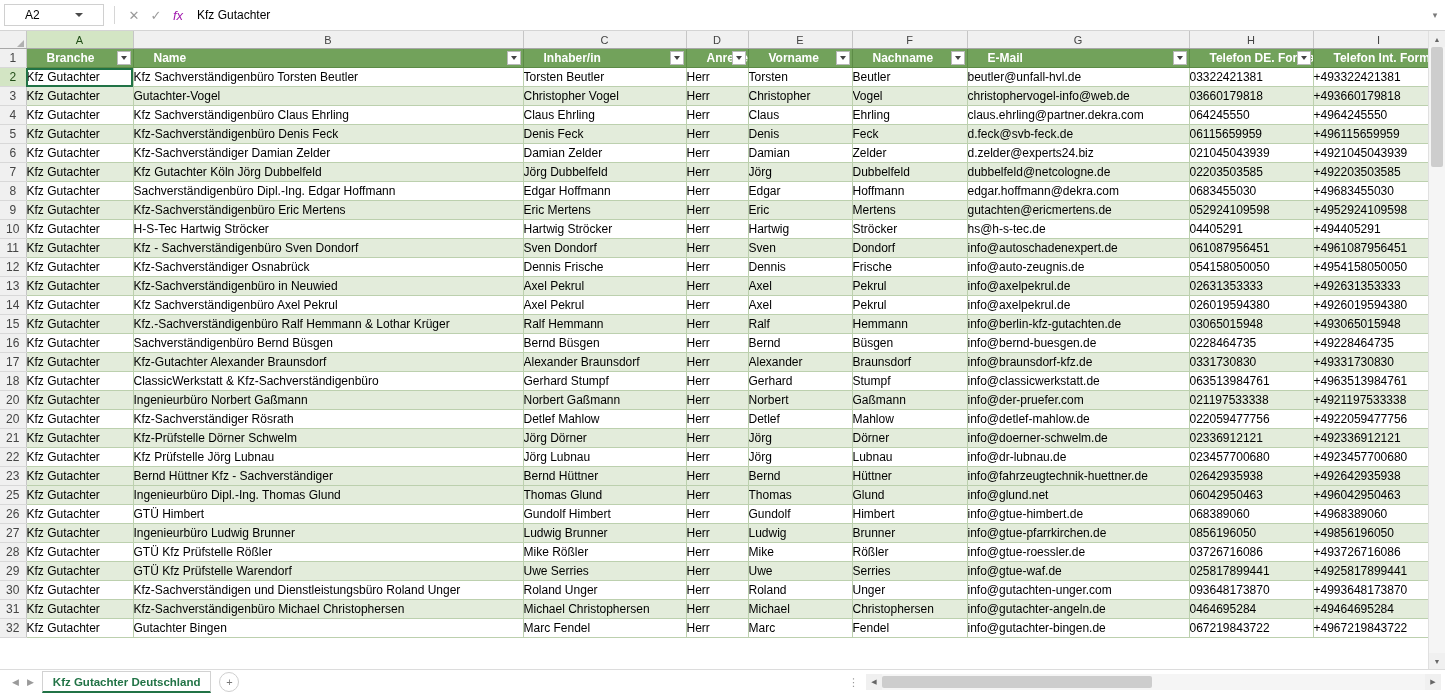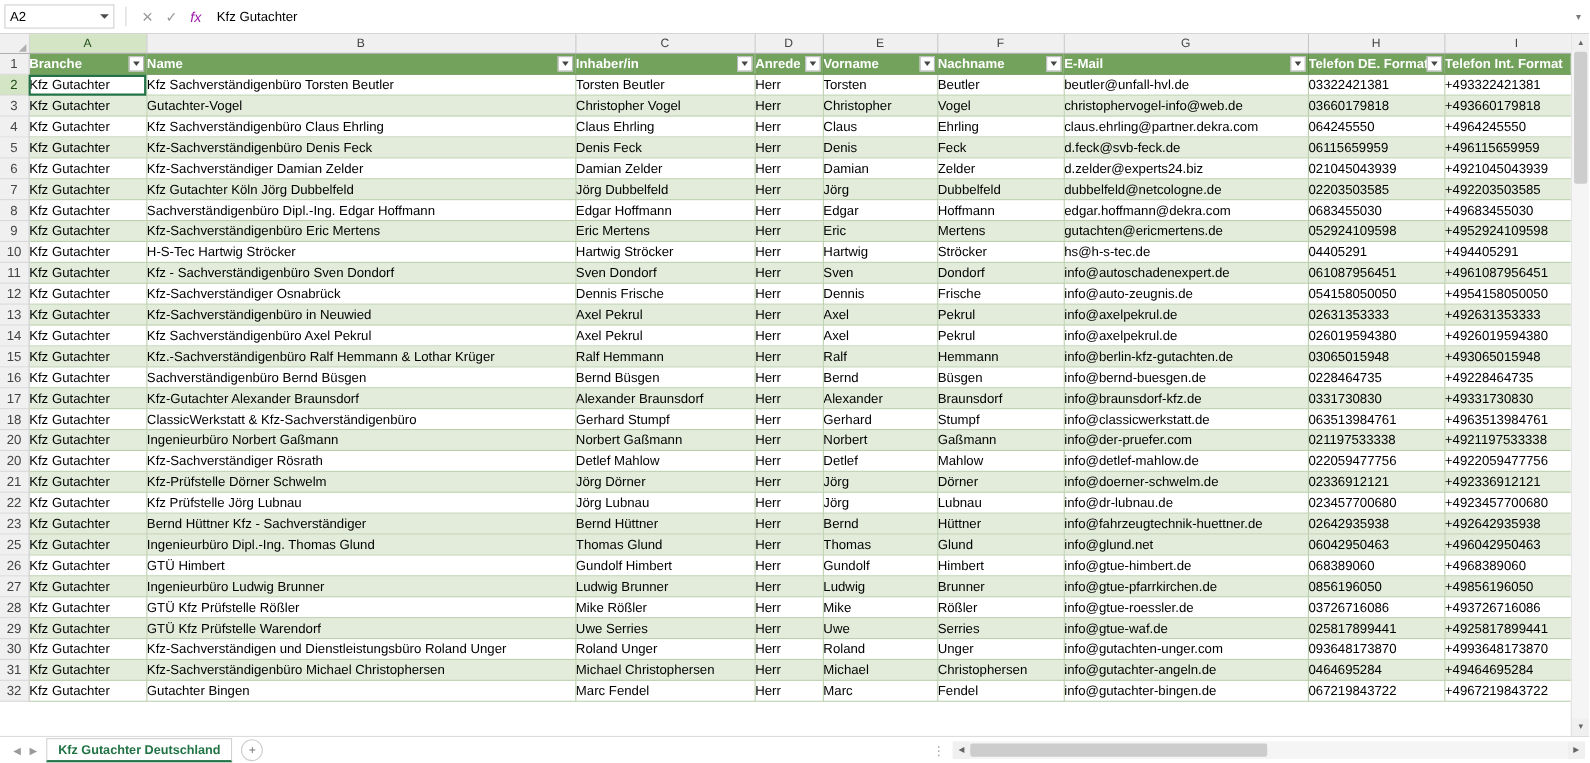--- a/index.html
+++ b/index.html
@@ -32,21 +32,21 @@
   }
   .namebox {
     width: 100px;
     height: 22px;
     margin-left: 4px;
     border: 1px solid #d0d0d0;
     background: #fff;
     display: flex;
     align-items: center;
     font-size: 12px;
-    padding: 0 4px;
+    padding: 0 20px;
     box-sizing: border-box;
     position: relative;
   }
   .namebox .nb-text { flex: 1 1 auto; }
   .nb-caret {
     width: 0; height: 0;
     border-left: 4px solid transparent;
     border-right: 4px solid transparent;
     border-top: 4px solid #4a4a4a;
   }
@@ -168,21 +168,21 @@
   }
 
   
   tr.tablehead td.cell {
     background: #72a25b;
     color: #ffffff;
     font-weight: bold;
     border-right: 1px solid #5c8b46;
     border-bottom: 1px solid #5c8b46;
     height: 18px;
-    padding-left: 0;
+    padding-left: 20px;
     position: relative;
   }
   .filter-btn {
     position: absolute;
     right: 2px;
     top: 2px;
     width: 14px;
     height: 14px;
     background: #ffffff;
     border: 1px solid #b9b9b9;

